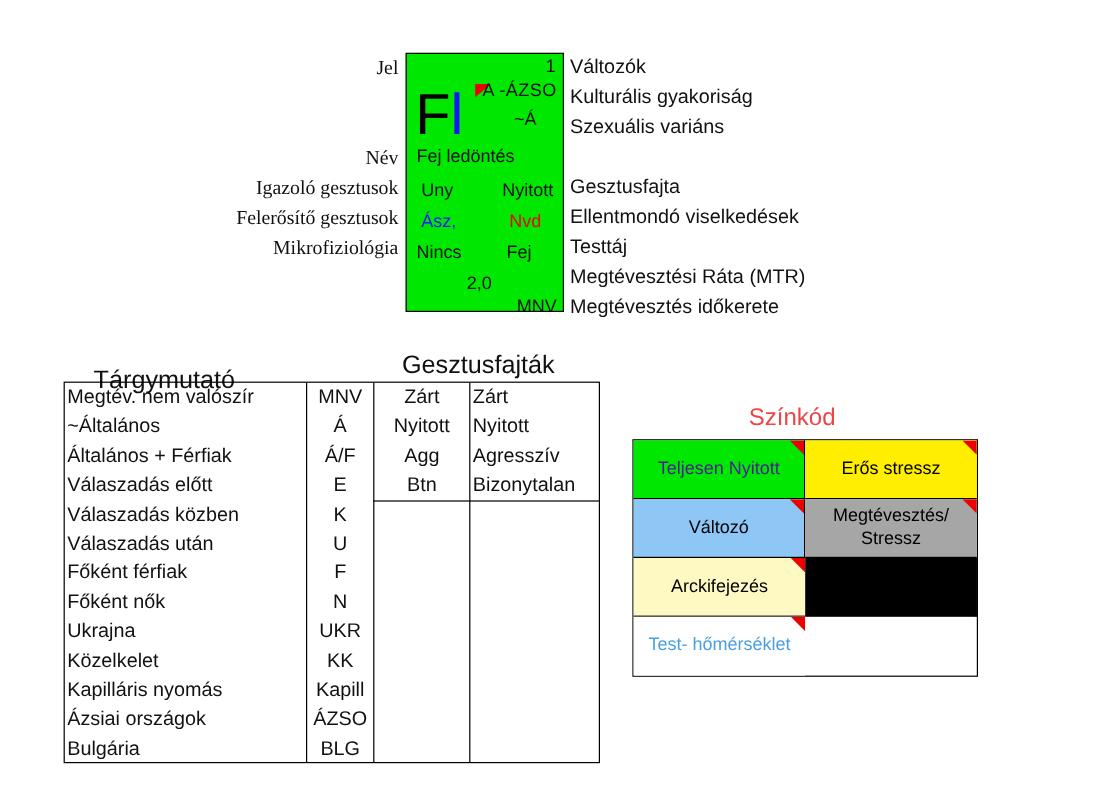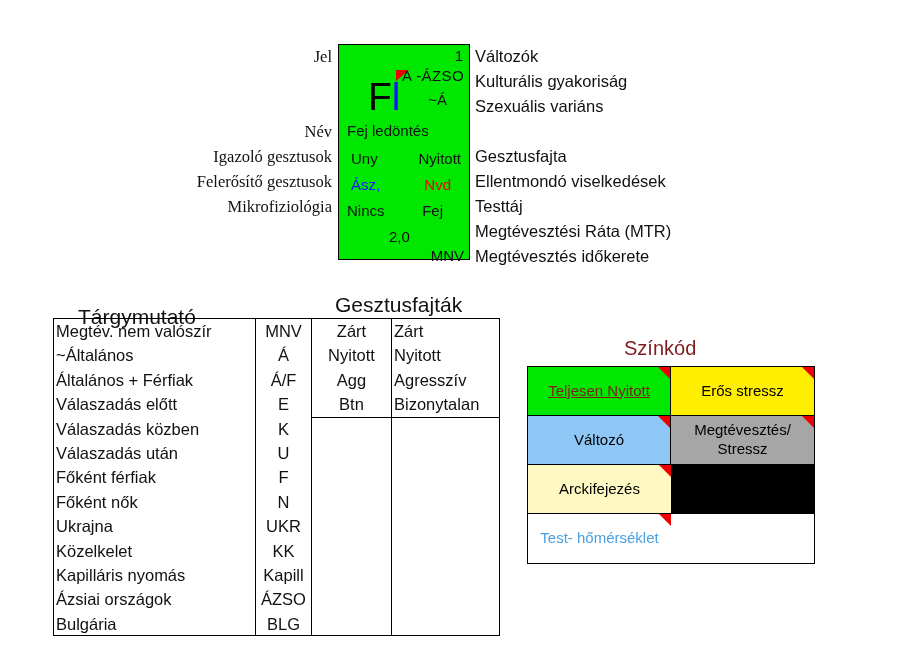--- a/index.html
+++ b/index.html
@@ -79,25 +79,24 @@
     width: 0;
     height: 0;
     border-left: 13px solid #ee0000;
     border-bottom: 11px solid transparent;
   }
 
   .fl-block {
     position: absolute;
     left: 7px;
     top: 32px;
-    font-size: 39px;
+    font-size: 48px;
     line-height: 40px;
     font-weight: 400;
     letter-spacing: 0px;
-    margin-left: 22px;
   }
   .fl-f { color: #000000; }
   .fl-l { color: #1414ff; }
 
   .gc-1      { right: 6px;  top: 2px;   font-size: 15px; }
   .gc-azso   { right: 5px;  top: 22px;  font-size: 11.5px; letter-spacing: .4px; }
   .gc-tilda  { right: 22px; top: 46px;  font-size: 17px; }
   .gc-fej    { left: 8px;   top: 77px;  font-size: 19px; }
   .gc-uny    { left: 12px;  top: 105px; font-size: 16px; }
   .gc-nyitott{ right: 8px;  top: 105px; font-size: 16px; }
@@ -197,21 +196,21 @@
     height: 1.4px;
     background: #000000;
   }
 
   
   #legend-title {
     position: absolute;
     left: 624px;
     top: 337px;
     font-size: 20px;
-    color: #7f1d1d;
+    color: #ef4444;
     white-space: nowrap;
   }
   #legend {
     position: absolute;
     left: 527px;
     top: 366px;
     width: 288px;
     height: 198px;
     display: grid;
     grid-template-columns: 1fr 1fr;
@@ -338,21 +337,21 @@
     <div class="row">Nyitott</div>
     <div class="row">Agresszív</div>
     <div class="row">Bizonytalan</div>
   </div>
 
   <div id="gf-hline"></div>
 </div>
 
 <div id="legend-title">Színkód</div>
 <div id="legend">
-  <div class="lc" style="background: rgb(0, 232, 0); color: #7f1d1d; border-right: 1.2px solid rgb(0, 0, 0); border-bottom: 1.2px solid rgb(0, 0, 0); text-decoration: underline;">
+  <div class="lc" style="background: rgb(0, 232, 0); color: #4c1d95; border-right: 1.2px solid rgb(0, 0, 0); border-bottom: 1.2px solid rgb(0, 0, 0);">
     <span class="corner" style="border-top-color: rgb(238, 0, 0);"></span>
     <span class="txt">Teljesen Nyitott</span>
   </div>
   <div class="lc" style="background: rgb(255, 238, 0); color: rgb(0, 0, 0); border-bottom: 1.2px solid rgb(0, 0, 0);">
     <span class="corner" style="border-top-color: rgb(238, 0, 0);"></span>
     <span class="txt">Erős stressz</span>
   </div>
   <div class="lc" style="background: rgb(142, 199, 245); color: rgb(0, 0, 0); border-right: 1.2px solid rgb(0, 0, 0); border-bottom: 1.2px solid rgb(0, 0, 0);">
     <span class="corner" style="border-top-color: rgb(238, 0, 0);"></span>
     <span class="txt">Változó</span>

